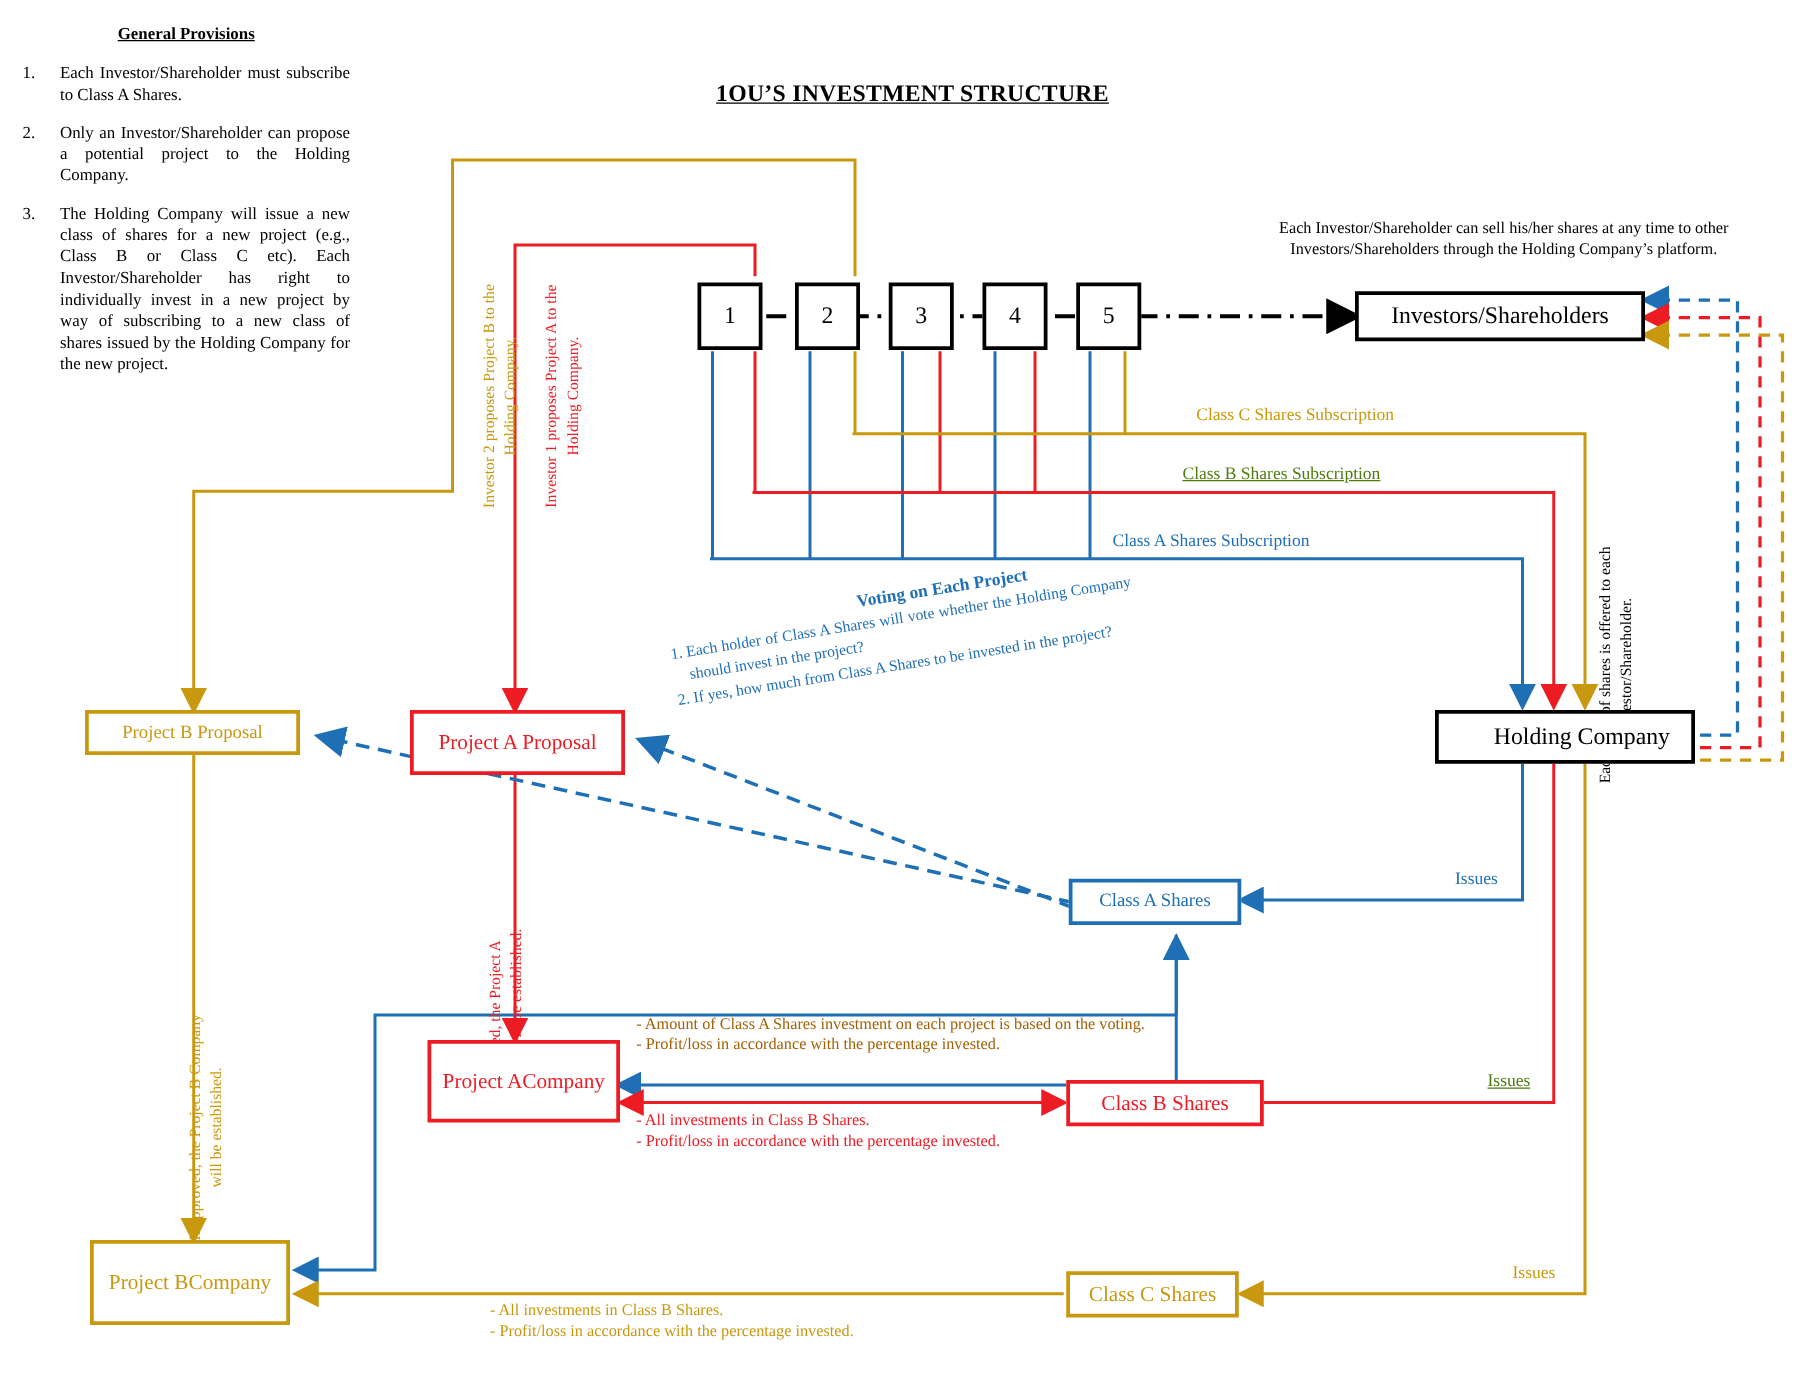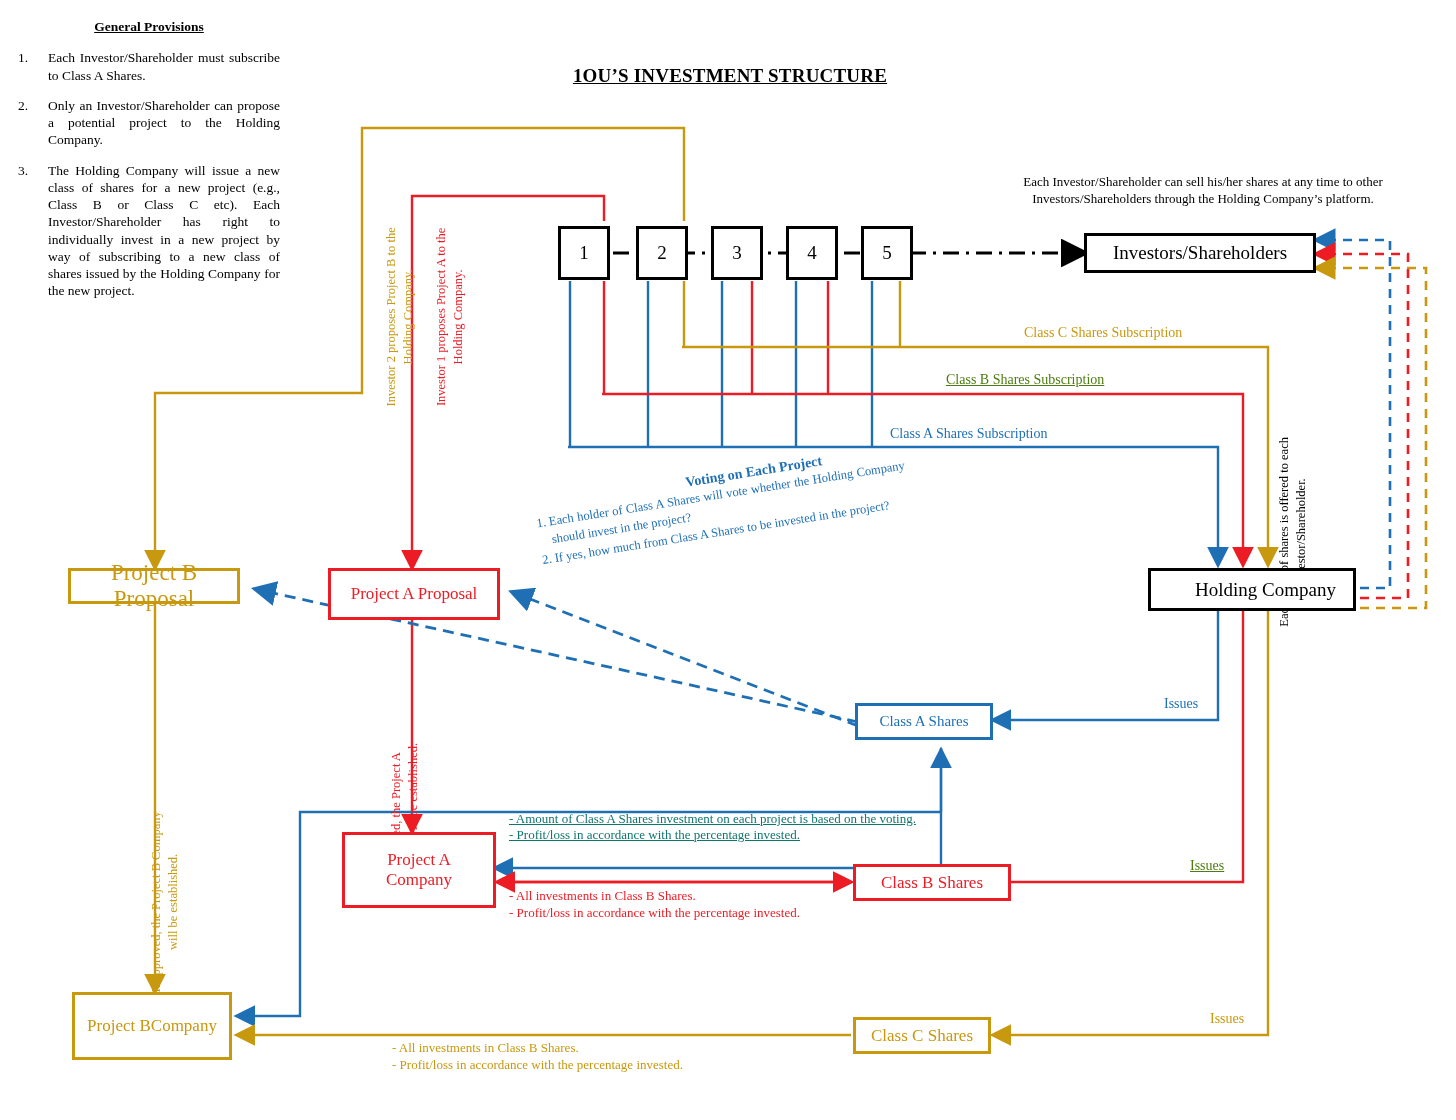--- a/index.html
+++ b/index.html
@@ -23,21 +23,21 @@
        justify-content:center;text-align:center;background:#fff;}
   .box.black{border:3.5px solid #000;color:#000;}
   .box.blue{border:3px solid #1F6FB5;color:#1F6FB5;}
   .box.red{border:3px solid #ED1C24;color:#ED1C24;}
   .box.gold{border:3px solid #C8980E;color:#C8980E;}
 
   .inv-num{width:52px;height:54px;font-size:19px;}
 
   
   .note{position:absolute;font-size:13px;line-height:1.3;}
-  .note.blue{color:#0f766e;text-decoration:underline;} .note.red{color:#ED1C24;} .note.gold{color:#C8980E;}
+  .note.blue{color:#a16207;} .note.red{color:#ED1C24;} .note.gold{color:#C8980E;}
   .lbl{position:absolute;font-size:14px;}
   .lbl.blue{color:#1F6FB5;} .lbl.red{color:#4d7c0f;text-decoration:underline;} .lbl.gold{color:#C8980E;}
 
   
   .vcap{position:absolute;text-align:center;font-size:12.5px;line-height:1.35;
         transform-origin:50% 50%;}
 
   
   #voting{position:absolute;left:525px;top:498px;width:380px;color:#1F6FB5;
           transform:rotate(-9deg);transform-origin:0 0;font-size:12.5px;line-height:1.45;}
@@ -175,54 +175,54 @@
 
 <div class="box black" style="left:1084px;top:233px;width:232px;height:40px;font-size:19px;">Investors/Shareholders</div>
 
 <div class="note" style="left:1018px;top:174px;width:370px;text-align:center;">Each Investor/Shareholder can sell his/her shares at any time to other Investors/Shareholders through the Holding Company’s platform.</div>
 
 <div class="vcap gold-cap" style="left:300px;top:200px;width:200px;color:#C8980E;
      transform:rotate(-90deg) translate(-100px,0);">Investor 2 proposes Project B to the Holding Company.</div>
 <div class="vcap" style="left:350px;top:200px;width:200px;color:#ED1C24;
      transform:rotate(-90deg) translate(-100px,0);">Investor 1 proposes Project A to the Holding Company.</div>
 
-<div class="lbl gold" style="left:1024px;top:325px;">Class C Shares Subscription</div>
+<div class="lbl gold" style="left:957px;top:325px;">Class C Shares Subscription</div>
 <div class="lbl red" style="left:946px;top:372px;">Class B Shares Subscription</div>
 <div class="lbl blue" style="left:890px;top:426px;">Class A Shares Subscription</div>
 
 <div class="vcap" style="left:1248px;top:400px;width:230px;color:#000;
      transform:rotate(-90deg) translate(-115px,-70px);">Each class of shares is offered to each Investor/Shareholder.</div>
 
 <div id="voting">
   <div class="vtitle">Voting on Each Project</div>
   <ol>
     <li>Each holder of Class A Shares will vote whether the Holding Company should invest in the project?</li>
     <li>If yes, how much from Class A Shares to be invested in the project?</li>
   </ol>
 </div>
 
-<div class="box gold" style="left:68px;top:568px;width:172px;height:36px;font-size:23px;">Project B Proposal</div>
+<div class="box gold" style="left:68px;top:568px;width:172px;height:36px;font-size:15px;">Project B Proposal</div>
 <div class="box red" style="left:328px;top:568px;width:172px;height:52px;font-size:17px;">Project A Proposal</div>
 
 <div class="box black" style="left:1148px;top:568px;width:208px;height:43px;font-size:19px;padding-left:27px;">Holding Company</div>
 
 <div class="vcap" style="left:60px;top:790px;width:190px;color:#C8980E;
      transform:rotate(-90deg) translate(-95px,10px);">If approved, the Project B Company will be established.</div>
 <div class="vcap" style="left:310px;top:715px;width:170px;color:#ED1C24;
      transform:rotate(-90deg) translate(-85px,10px);">If approved, the Project A Company will be established.</div>
 
 <div class="box blue" style="left:855px;top:703px;width:138px;height:37px;font-size:15px;">Class A Shares</div>
 <div class="box red" style="left:853px;top:864px;width:158px;height:37px;font-size:17px;">Class B Shares</div>
 <div class="box gold" style="left:853px;top:1017px;width:138px;height:37px;font-size:17px;">Class C Shares</div>
 
 <div class="lbl blue" style="left:1164px;top:696px;">Issues</div>
 <div class="lbl red" style="left:1190px;top:858px;">Issues</div>
 <div class="lbl gold" style="left:1210px;top:1011px;">Issues</div>
 
-<div class="box red" style="left:342px;top:832px;width:154px;height:76px;font-size:17px;flex-direction:column;">
+<div class="box red" style="left:342px;top:832px;width:154px;height:66px;font-size:17px;">
   <span>Project A</span>
   <span>Company</span>
 </div>
 <div class="box gold" style="left:72px;top:992px;width:160px;height:68px;font-size:17px;flex-direction:row;">
   <span>Project B</span>
   <span>Company</span>
 </div>
 
 <div class="note blue" style="left:509px;top:811px;">- Amount of Class A Shares investment on each project is based on the voting.</div>
 <div class="note blue" style="left:509px;top:827px;">- Profit/loss in accordance with the percentage invested.</div>

